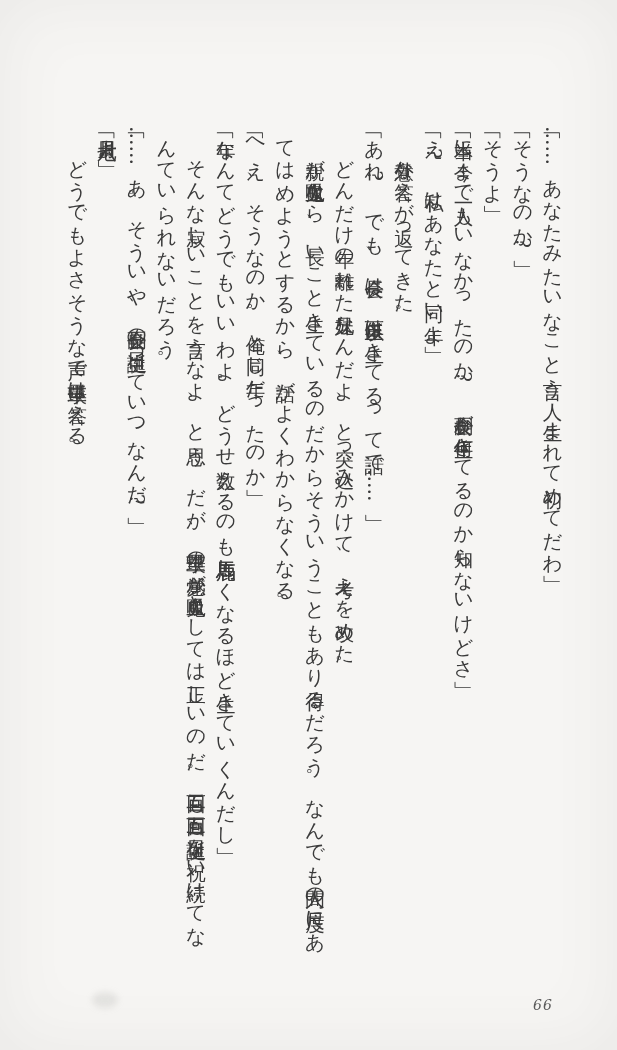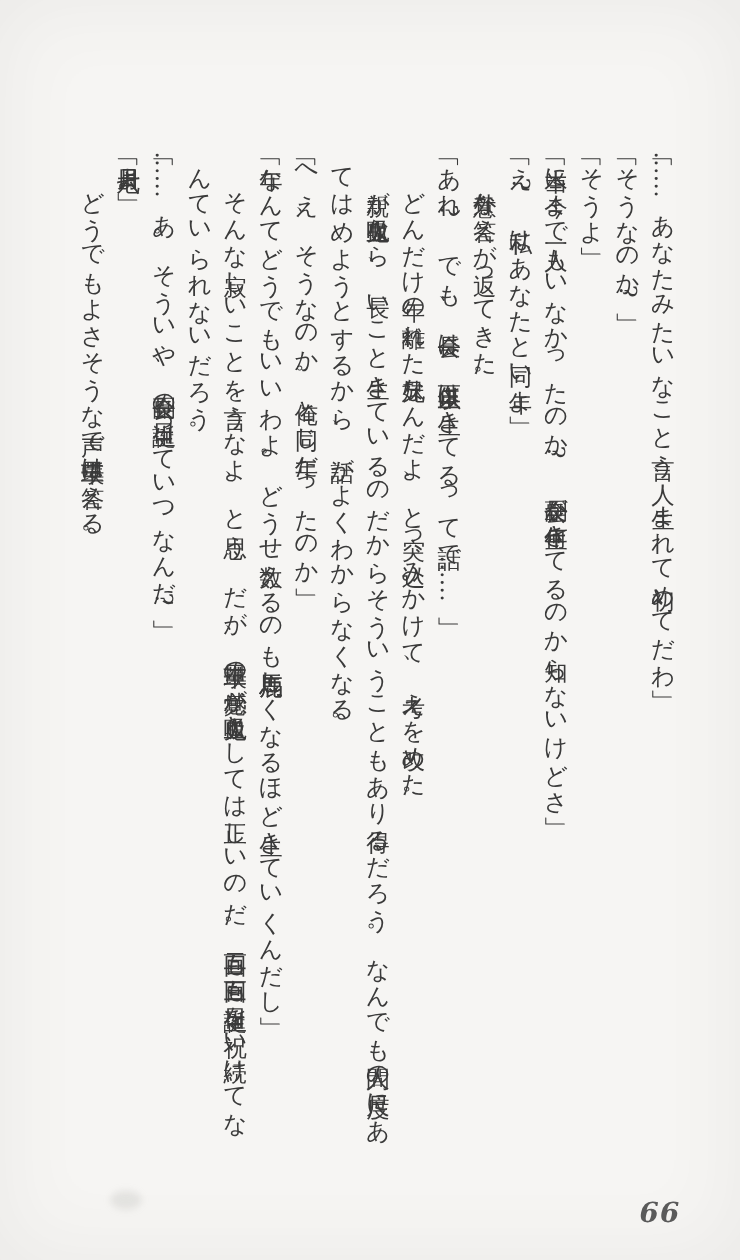--- a/index.html
+++ b/index.html
@@ -35,24 +35,23 @@
     padding: 0;
   }
   .text-block p.indent {
     text-indent: 1em;            
   }
   .page-number {
     position: absolute;
     left: 533px;
     top: 997px;
     font-style: italic;
-    font-size: 23px;
+    font-size: 14px;
     letter-spacing: 1px;
     color: var(--page_number, #5a5a5a);
-    font-weight: bold;
   }
   .scan-smudge {
     position: absolute;
     left: 92px;
     top: 992px;
     width: 26px;
     height: 16px;
     border-radius: 50%;
     background: rgba(150,148,145,0.18);
     filter: blur(3px);

